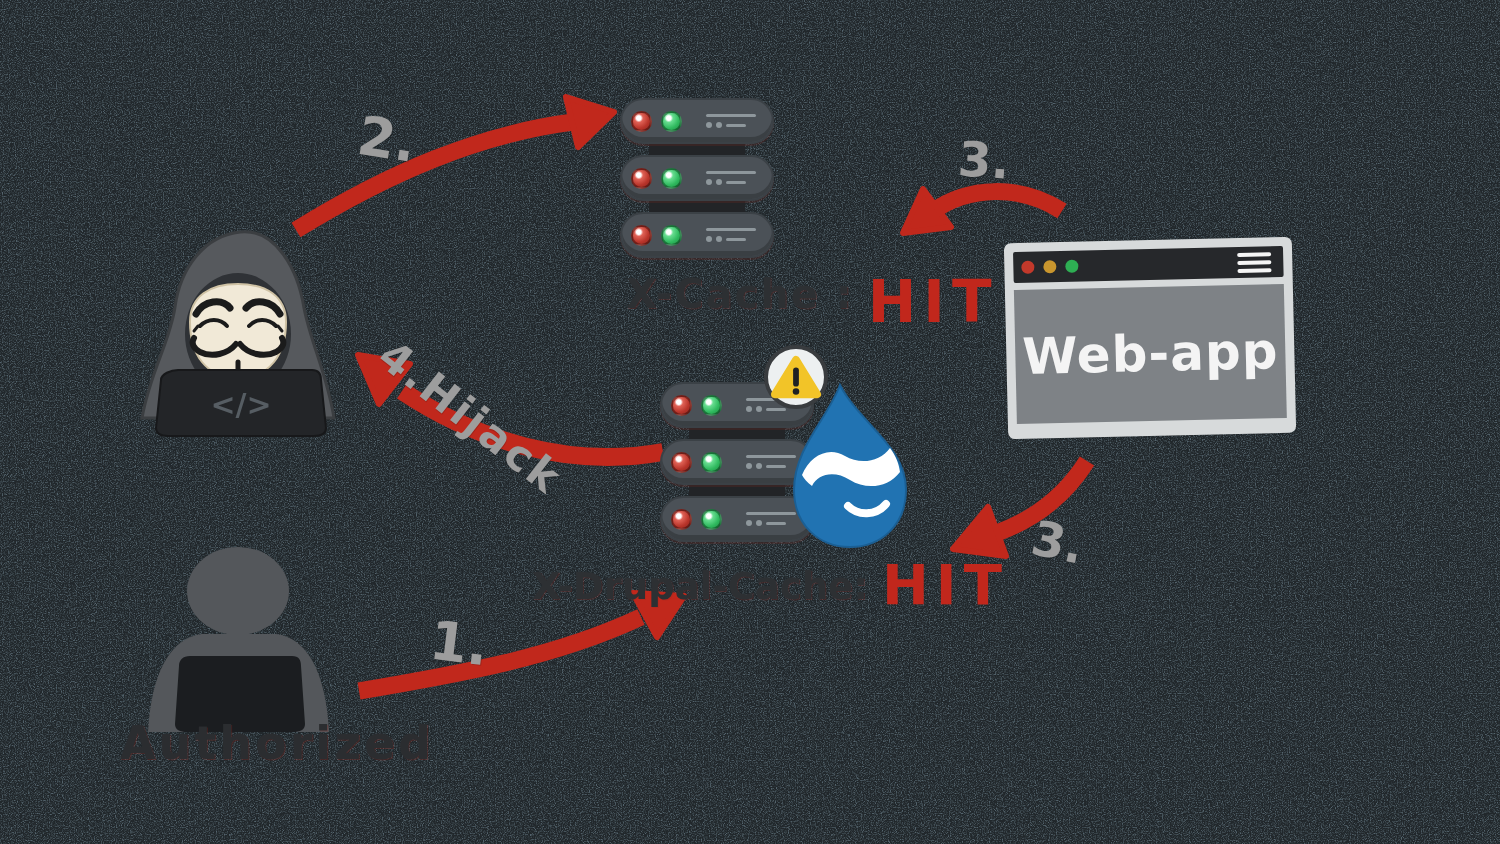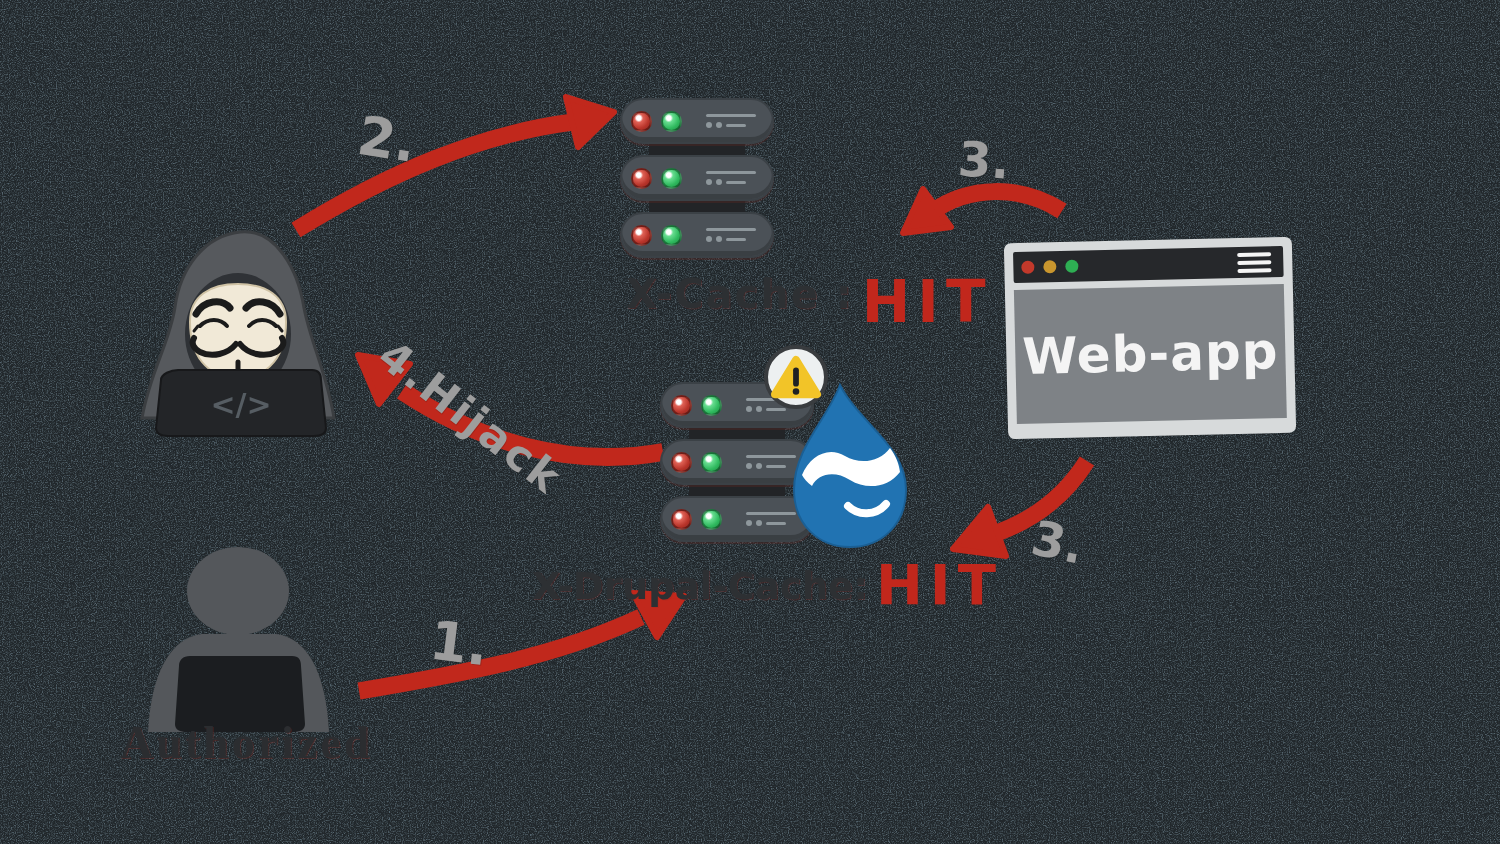--- a/index.html
+++ b/index.html
@@ -20,21 +20,21 @@
   .led-red{background:radial-gradient(circle at 34% 30%,#ffffff 0 14%,#e06256 26%,#b8342a 62%,#8c241d 100%);}
   .led-green{background:radial-gradient(circle at 34% 30%,#ffffff 0 14%,#67dd90 26%,#2fb95e 62%,#1d8b42 100%);}
   .vents{margin-left:auto;margin-right:14px;display:flex;flex-direction:column;align-items:flex-start;gap:5px;width:52px;}
   .vline{height:3px;background:#8e979c;border-radius:2px;}
   .vline.long{width:50px;}
   .vline.short{width:20px;}
   .dotrow{display:flex;align-items:center;gap:4px;}
   .vdot{width:6px;height:6px;border-radius:50%;background:#8e979c;}
 
   
-  .cache-label{position:absolute;display:flex;align-items:center;gap:8px;z-index:4;white-space:nowrap;}
+  .cache-label{position:absolute;display:flex;align-items:center;gap:14px;z-index:4;white-space:nowrap;}
   .hdr-name{font-weight:700;color:#2d3033;text-shadow:1px 1px 0 rgba(150,40,30,.25);}
   .hdr-hit{font-weight:800;color:#c1271c;letter-spacing:7px;margin-top:16px;}
   #xcache-label .hdr-name{font-size:40px;letter-spacing:2px;}
   #xcache-label .hdr-hit{font-size:58px;}
   #xdrupal-label .hdr-name{font-size:37px;letter-spacing:0px;margin-top:20px;}
   #xdrupal-label .hdr-hit{font-size:56px;}
 
   
   .step{position:absolute;color:#9d9d9d;font-weight:700;z-index:5;
         text-shadow:1px 1px 0 rgba(0,0,0,.15);white-space:nowrap;}
@@ -57,21 +57,21 @@
   #warning-badge{position:absolute;left:764px;top:345px;width:64px;height:64px;border-radius:50%;
                  background:#edf0f1;border:4px solid #393c3f;box-sizing:border-box;z-index:6;
                  display:flex;align-items:center;justify-content:center;}
 
   
   #arrows{position:absolute;left:0;top:0;z-index:2;}
   #hacker-figure{position:absolute;left:128px;top:222px;z-index:3;}
   #authorized-figure{position:absolute;left:138px;top:542px;z-index:3;}
   #drupal-logo{position:absolute;left:788px;top:380px;z-index:5;}
   #authorized-label{position:absolute;left:120px;top:716px;font-size:46px;font-weight:700;
-                    color:#2b2d30;letter-spacing:3px;z-index:4;text-shadow:1px 1px 0 rgba(150,40,30,.3);font-family:Liberation Serif, serif;}
+                    color:#2b2d30;letter-spacing:3px;z-index:4;text-shadow:1px 1px 0 rgba(150,40,30,.3);}
 </style>
 </head>
 <body>
 
 <div id="canvas">
 
   <svg id="bg-noise" width="1500" height="844">
     <defs>
       <filter id="speckle" x="0" y="0" width="100%" height="100%">
         <feTurbulence type="fractalNoise" baseFrequency="0.85" numOctaves="2" seed="11" stitchTiles="stitch"></feTurbulence>

